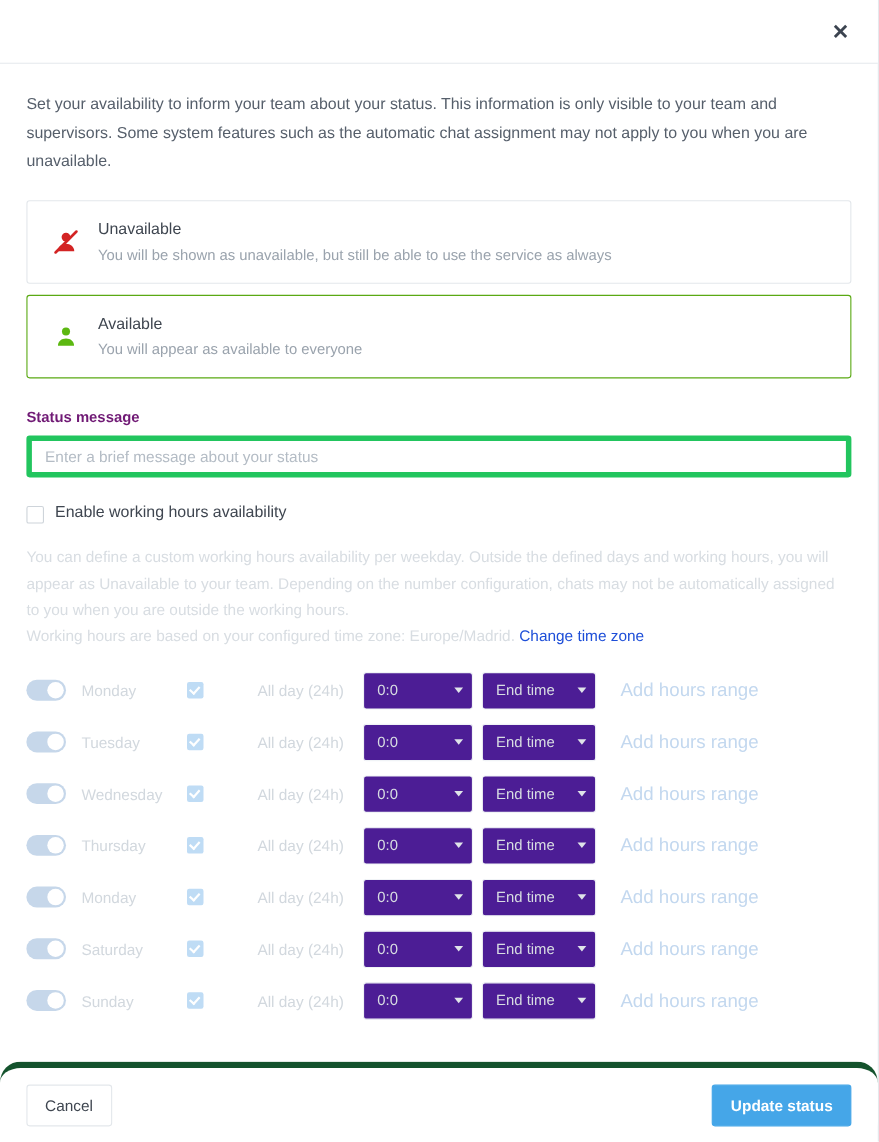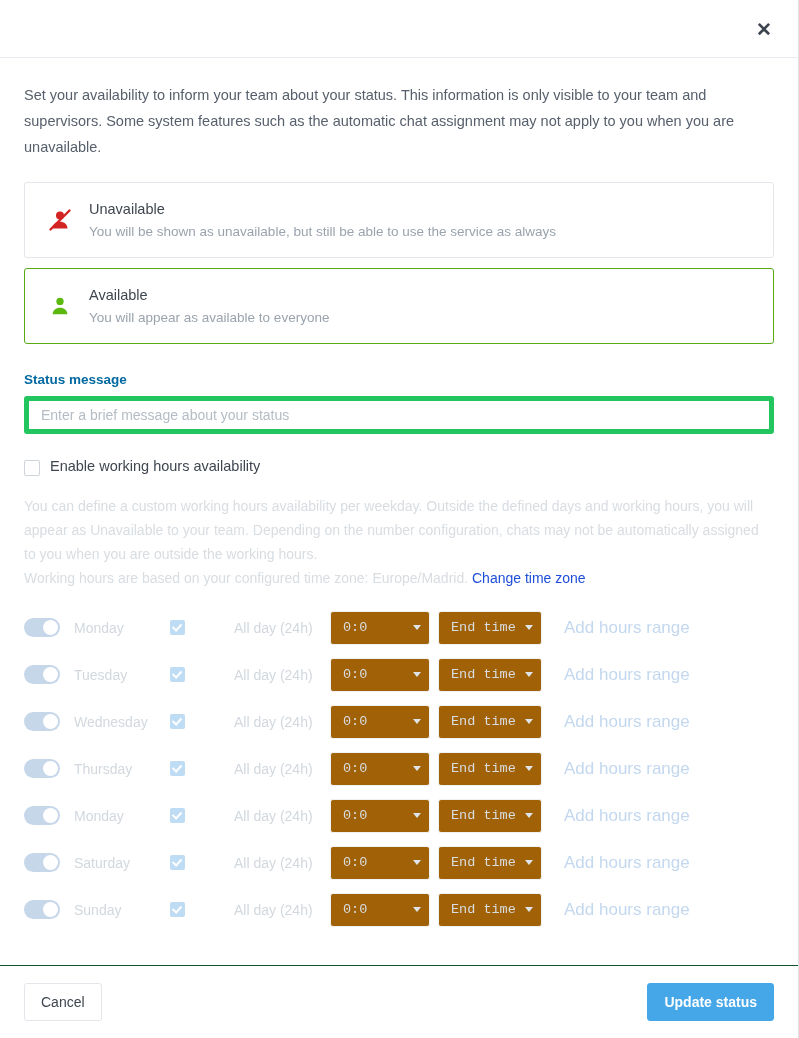--- a/index.html
+++ b/index.html
@@ -105,21 +105,21 @@
   .option-desc {
     font-size: 13.5px;
     color: #9aa3ad;
     line-height: 19px;
   }
 
   
   .field-label {
     font-size: 13.5px;
     font-weight: bold;
-    color: #0369a1;
+    color: #701a75;
     margin: 28px 0 9px 0;
   }
   .text-input {
     width: 100%;
     box-sizing: border-box;
     height: 38px;
     border: 5px solid #22c55e;
     border-radius: 3px;
     padding: 0 12px;
     font-size: 14px;
@@ -234,24 +234,23 @@
   .sel {
     height: 34px;
     border: 1px solid #f0f3f6;
     border-radius: 3px;
     display: flex;
     align-items: center;
     padding: 0 8px 0 12px;
     box-sizing: border-box;
     font-size: 13.5px;
     color: #d8dde2;
-    background: #a16207;
+    background: #4c1d95;
     cursor: pointer;
     justify-content: space-between;
-    font-family: Liberation Mono, monospace;
   }
   .sel.start { width: 100px; min-width: 100px; margin-right: 8px; }
   .sel.end { width: 104px; min-width: 104px; margin-right: 22px; }
   .caret {
     width: 0; height: 0;
     border-left: 4px solid transparent;
     border-right: 4px solid transparent;
     border-top: 5px solid #dfe4e9;
     margin-left: 8px;
   }
@@ -259,27 +258,28 @@
     font-size: 17px;
     color: #c3d8ef;
     cursor: pointer;
     white-space: nowrap;
   }
 
   
   .modal-footer {
     height: 73px;
     min-height: 73px;
-    border-top: 1px solid #14532d;
+    border-top: 6px solid #14532d;
     display: flex;
     align-items: center;
     justify-content: space-between;
     padding: 0 24px;
     box-sizing: border-box;
     background: #fff;
+    border-radius: 19px;
   }
   .btn {
     font-family: "Liberation Sans", "DejaVu Sans", sans-serif;
     font-size: 14px;
     border-radius: 3px;
     cursor: pointer;
     padding: 0 16px;
     height: 38px;
     box-sizing: border-box;
   }

